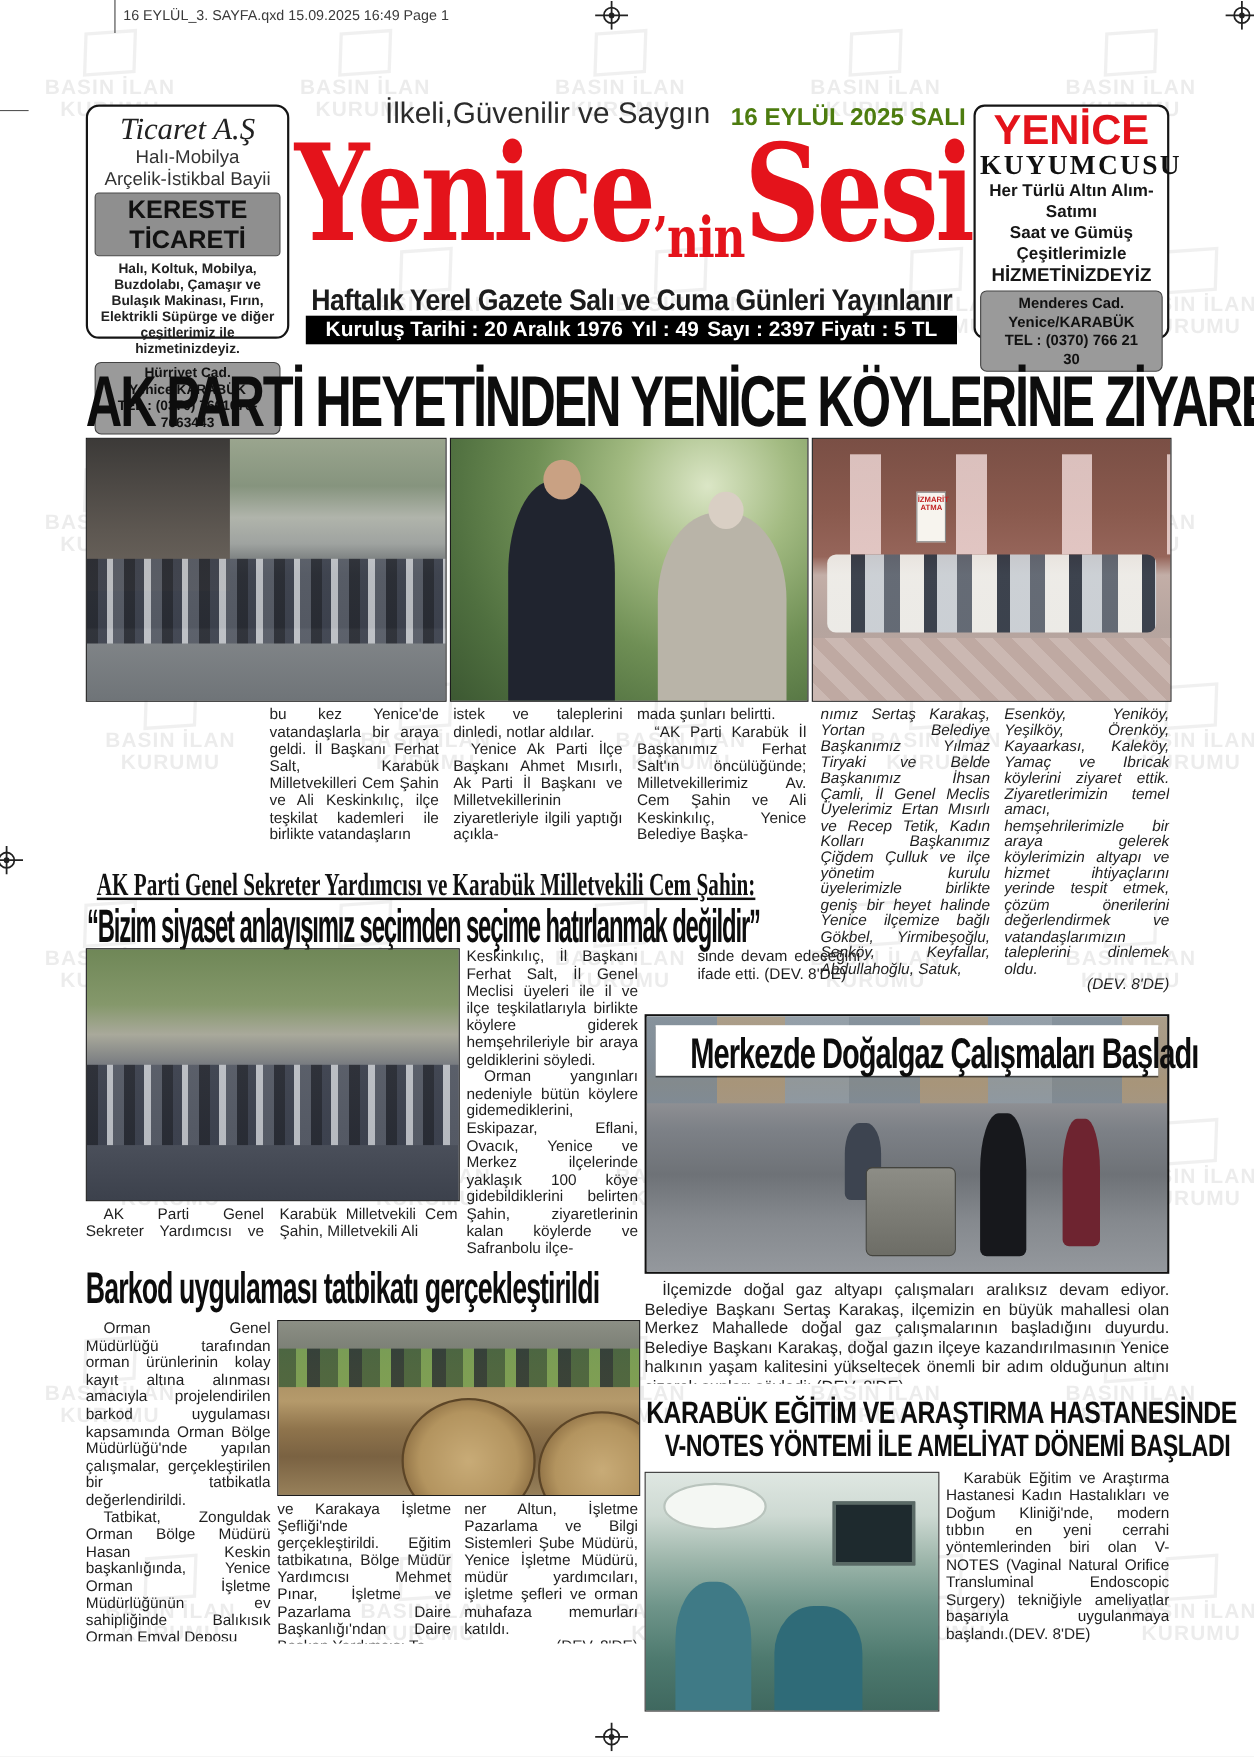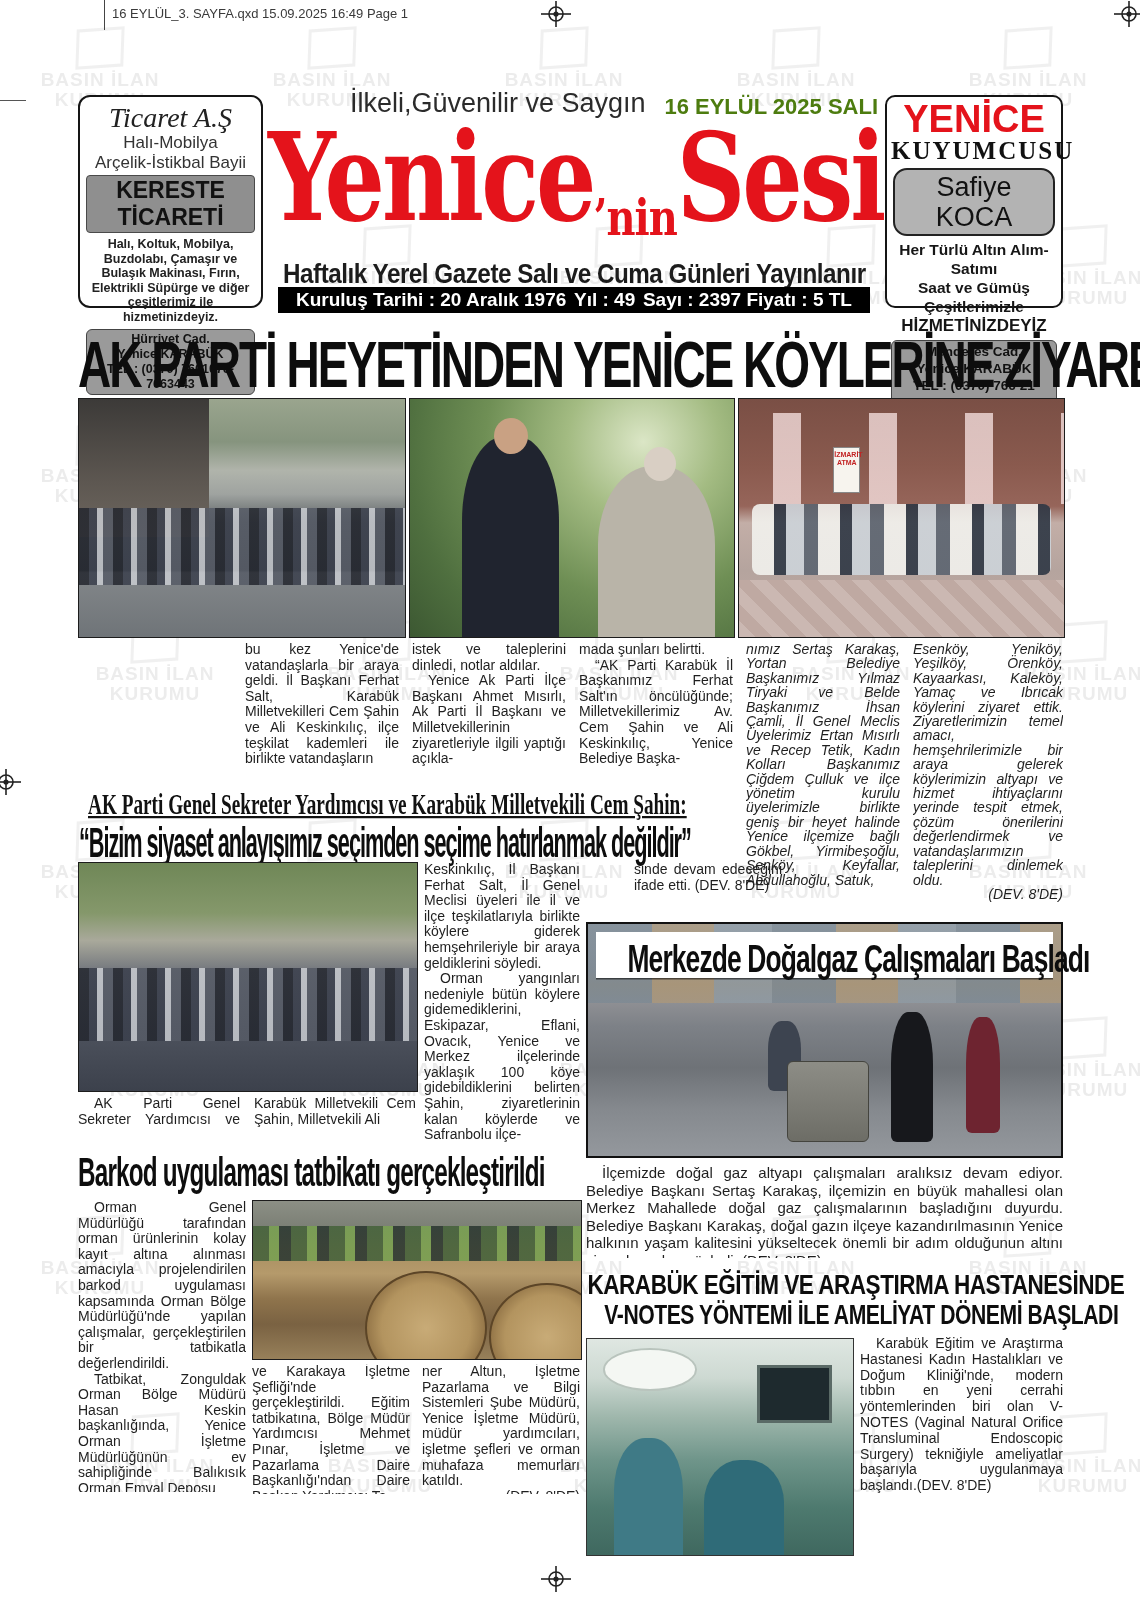--- a/index.html
+++ b/index.html
@@ -364,21 +364,20 @@
       <div class="abs infobar" style="left:10px;top:201px;width:592px;height:26px;">
         <span>Kuruluş Tarihi : 20 Aralık 1976</span>
         <span>Yıl : 49</span>
         <span>Sayı : 2397 Fiyatı : 5 TL</span>
       </div>
     </div>
 
     <div class="abs adbox" style="left:885px;top:95px;width:178px;height:213px;border-radius:10px;padding:4px 4px;">
       <div class="rad-brand">YENİCE</div>
       <div class="rad-sub">KUYUMCUSU</div>
-      <div class="owner-badge">Safiye KOCA</div>
       <div class="rad-line">Her Türlü Altın Alım-Satımı</div>
       <div class="rad-line">Saat ve Gümüş Çeşitlerimizle</div>
       <div class="rad-line" style="font-size:17px;">HİZMETİNİZDEYİZ</div>
       <div class="ad-foot" style="font-size:13.5px;line-height:17px;">
         <div>Menderes Cad. Yenice/KARABÜK</div>
         <div>TEL : (0370) 766 21 30</div>
       </div>
     </div>
 
     <div class="abs" style="left:78px;top:326px;width:985px;height:72px;text-align:center;">

